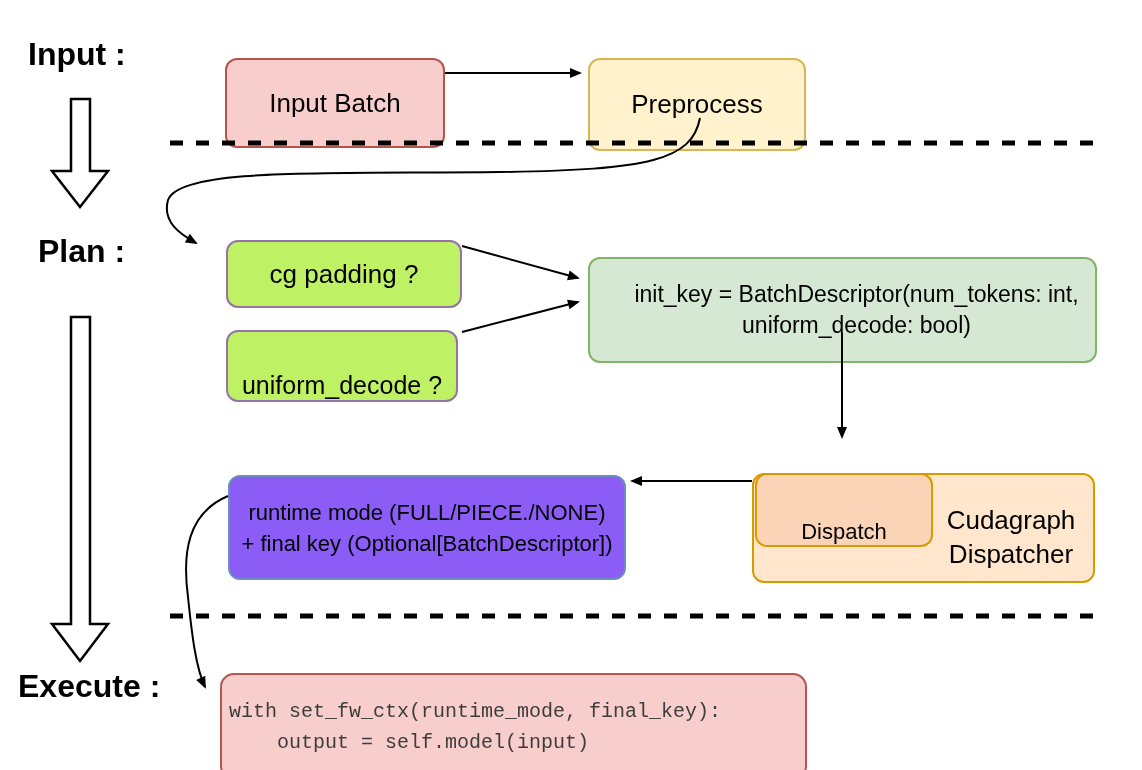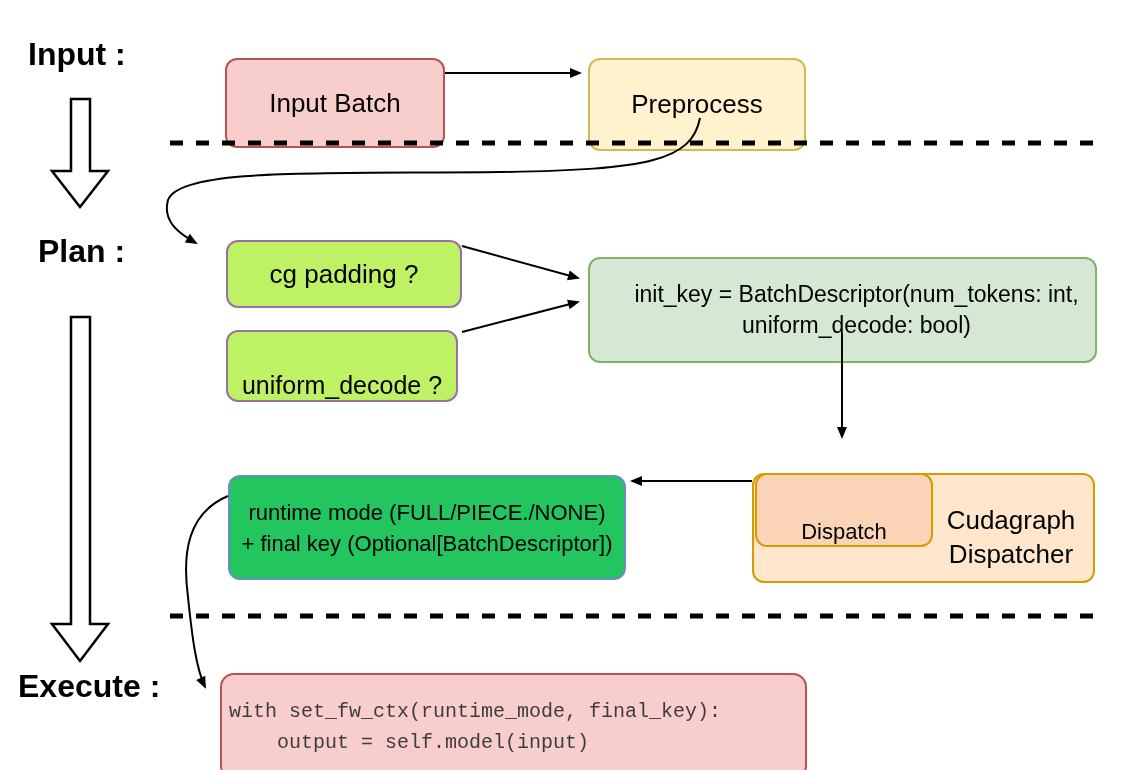--- a/index.html
+++ b/index.html
@@ -16,21 +16,21 @@
     display:flex;flex-direction:column;align-items:center;justify-content:center;
     text-align:center;color:#000;z-index:2;margin-top:30px;
   }
   .box .ln{display:block;}
   .red    {background:#f8cecc;border-color:#b85450;}
   .yellow {background:#fff2cc;border-color:#d6b656;}
   .purple {background:#bef264;border-color:#9673a6;}
   .green  {background:#d5e8d4;border-color:#82b366;}
   .orange {background:#ffe6cc;border-color:#d79b00;}
   .peach  {background:#fbd3b7;border-color:#d79b00;justify-content:flex-end;}
-  .blue   {background:#22c55e;border-color:#6c8ebf;}
+  .blue   {background:#8b5cf6;border-color:#6c8ebf;}
 
   #input-batch   {left:225px;top:28px;width:220px;height:90px;font-size:26px;}
   #preprocess    {left:588px;top:28px;width:218px;height:93px;font-size:26px;}
   #cg-padding    {left:226px;top:210px;width:236px;height:68px;font-size:26px;}
   #uniform-decode{left:226px;top:300px;width:232px;height:72px;font-size:25px;justify-content:flex-end;}
   #init-key      {left:588px;top:227px;width:509px;height:106px;font-size:23px;line-height:31px;padding-left:28px;}
   #dispatcher-outer{left:752px;top:443px;width:343px;height:110px;}
   #dispatch-inner{left:755px;top:443px;width:178px;height:74px;font-size:22px;z-index:3;}
   #dispatcher-label{
     position:absolute;left:935px;top:462px;width:152px;font-size:26px;line-height:34px;

